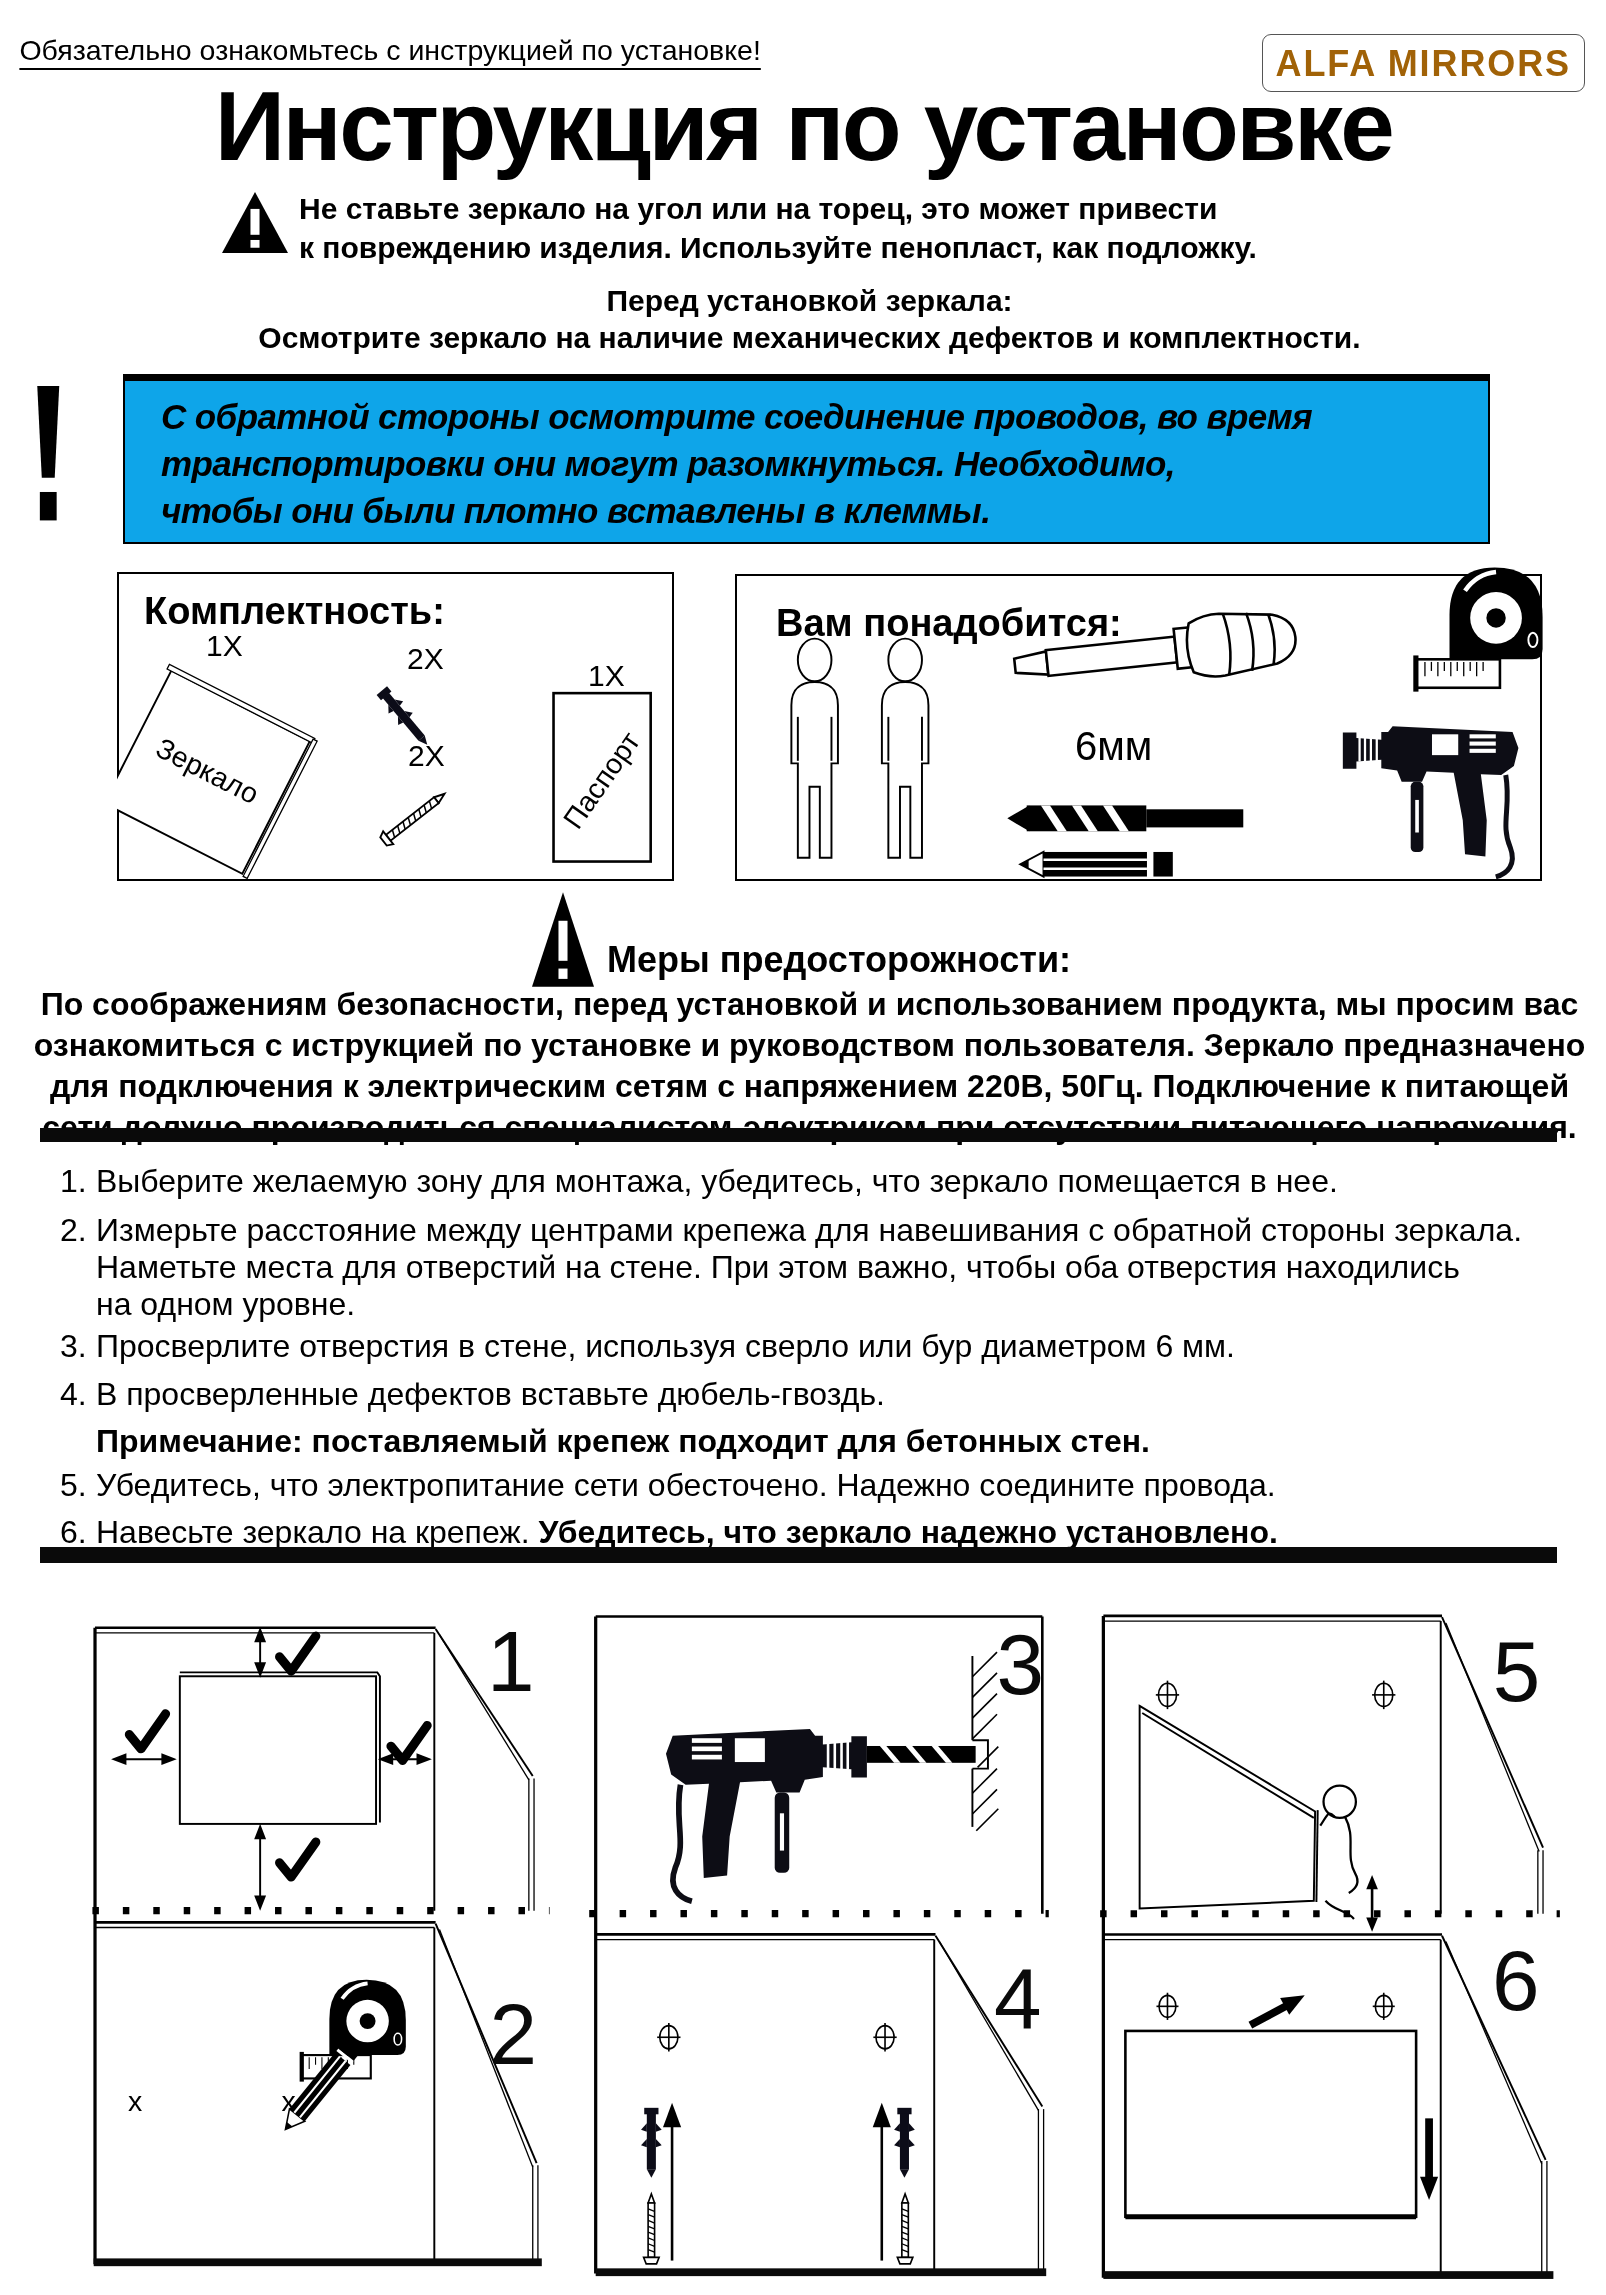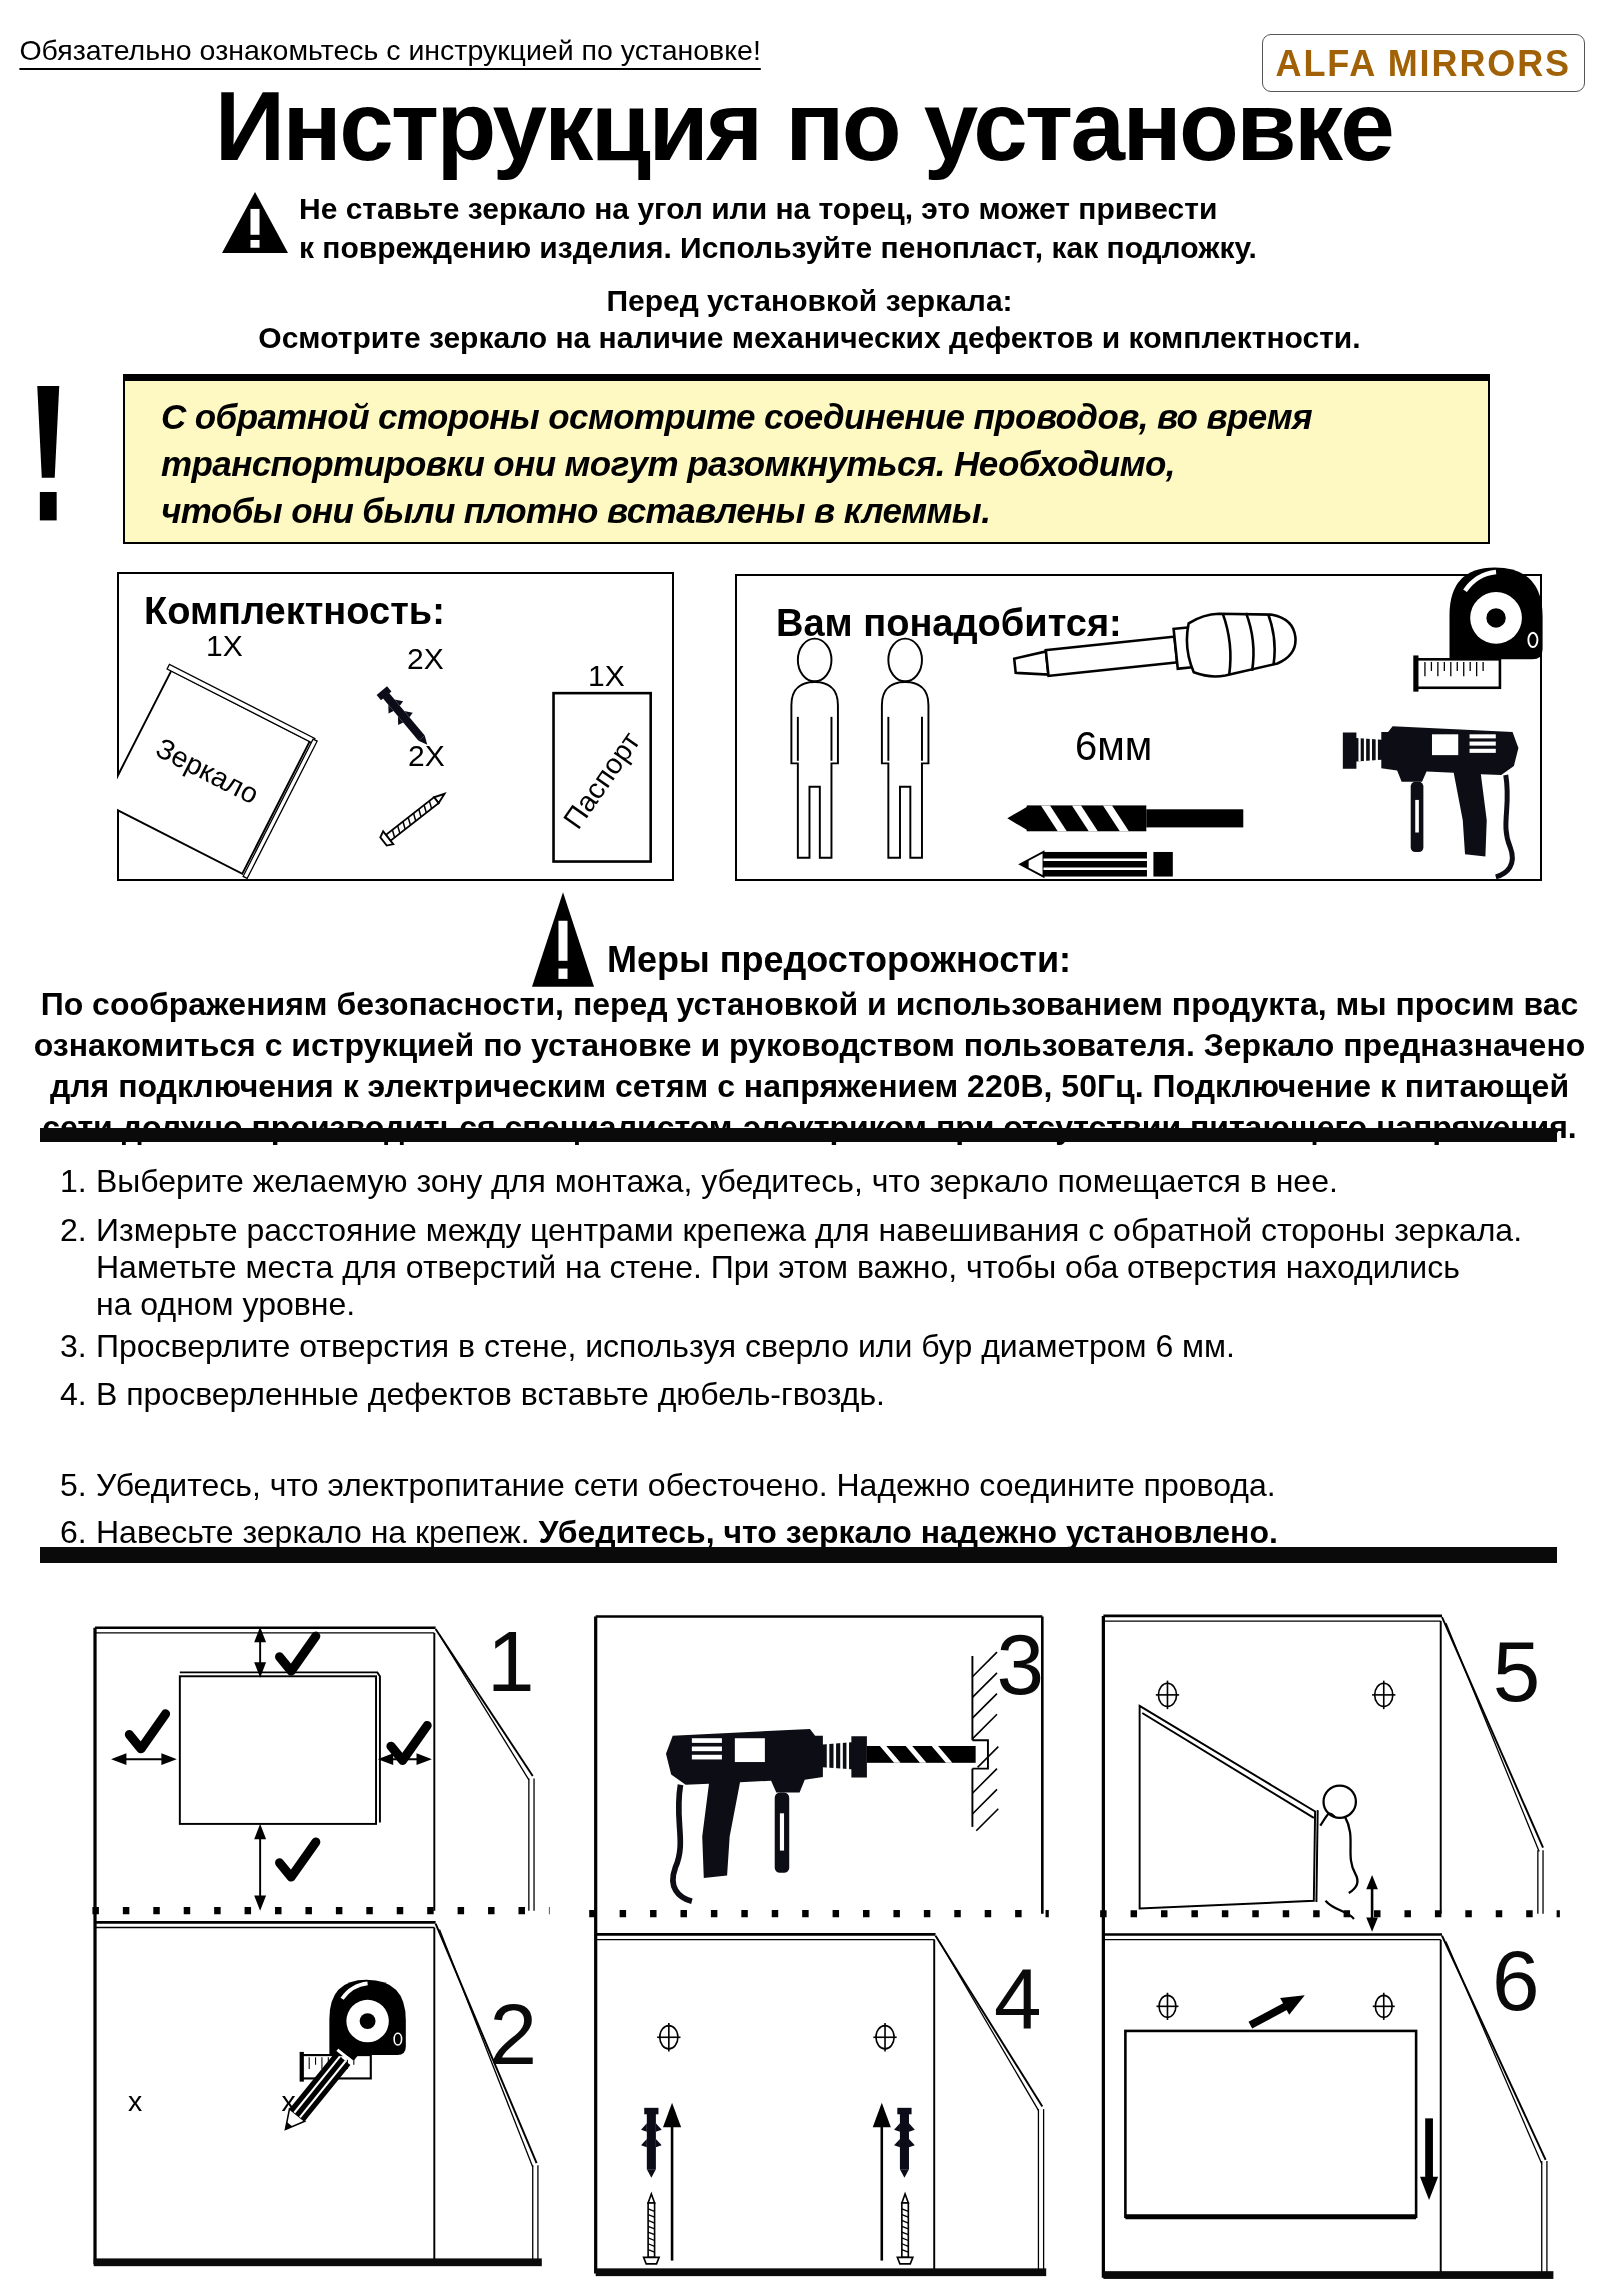--- a/index.html
+++ b/index.html
@@ -24,21 +24,21 @@
   .title {
     left:0; top:70px; width:100%; text-align:center;
     font-size:98px; font-weight:bold; letter-spacing:-2.6px;
   }
   .warn1-text { left:299px; top:189px; font-size:30px; font-weight:bold; line-height:39px; }
   .before1 { left:0; top:284px; width:100%; font-size:30px; font-weight:bold; }
   .before2 { left:0; top:321px; width:100%; font-size:30px; font-weight:bold; }
 
   .alert-box {
     left:123px; top:374px; width:1367px; height:170px;
-    border:2.6px solid #000; border-top:7.1px solid #000; background:#fef9c3;
+    border:2.6px solid #000; border-top:7.1px solid #000; background:#0ea5e9;
   }
   .alert-text {
     position:absolute; left:36px; top:11.7px; font-size:35px; font-weight:bold; font-style:italic;
     line-height:47px; letter-spacing:-0.6px;
   }
 
   .kit-box  { left:117px;  top:572px; width:557px;  height:309px; border:2.6px solid #000; }
   .tools-box{ left:735px; top:574px; width:807px; height:307px; border:2.6px solid #000; }
   .box-title{ font-size:38px; font-weight:bold; }
   .qty { font-size:30px; position:absolute; }
@@ -254,20 +254,21 @@
 на одном уровне.</span>
   </div>
   <div class="step" style="top:1328px">
     <span class="step-num">3.</span>
     <span class="step-text">Просверлите отверстия в стене, используя сверло или бур диаметром 6 мм.</span>
   </div>
   <div class="step" style="top:1376px">
     <span class="step-num">4.</span>
     <span class="step-text">В просверленные дефектов вставьте дюбель-гвоздь.</span>
   </div>
+  <div class="step-note" style="top:1423px">Примечание: поставляемый крепеж подходит для бетонных стен.</div>
   <div class="step" style="top:1467px">
     <span class="step-num">5.</span>
     <span class="step-text">Убедитесь, что электропитание сети обесточено. Надежно соедините провода.</span>
   </div>
   <div class="step" style="top:1514px">
     <span class="step-num">6.</span>
     <span class="step-text"><span>Навесьте зеркало на крепеж. </span><span class="b">Убедитесь, что зеркало надежно установлено.</span></span>
   </div>
 
   <div class="abs divider" style="top:1547px;height:15.5px"></div>

